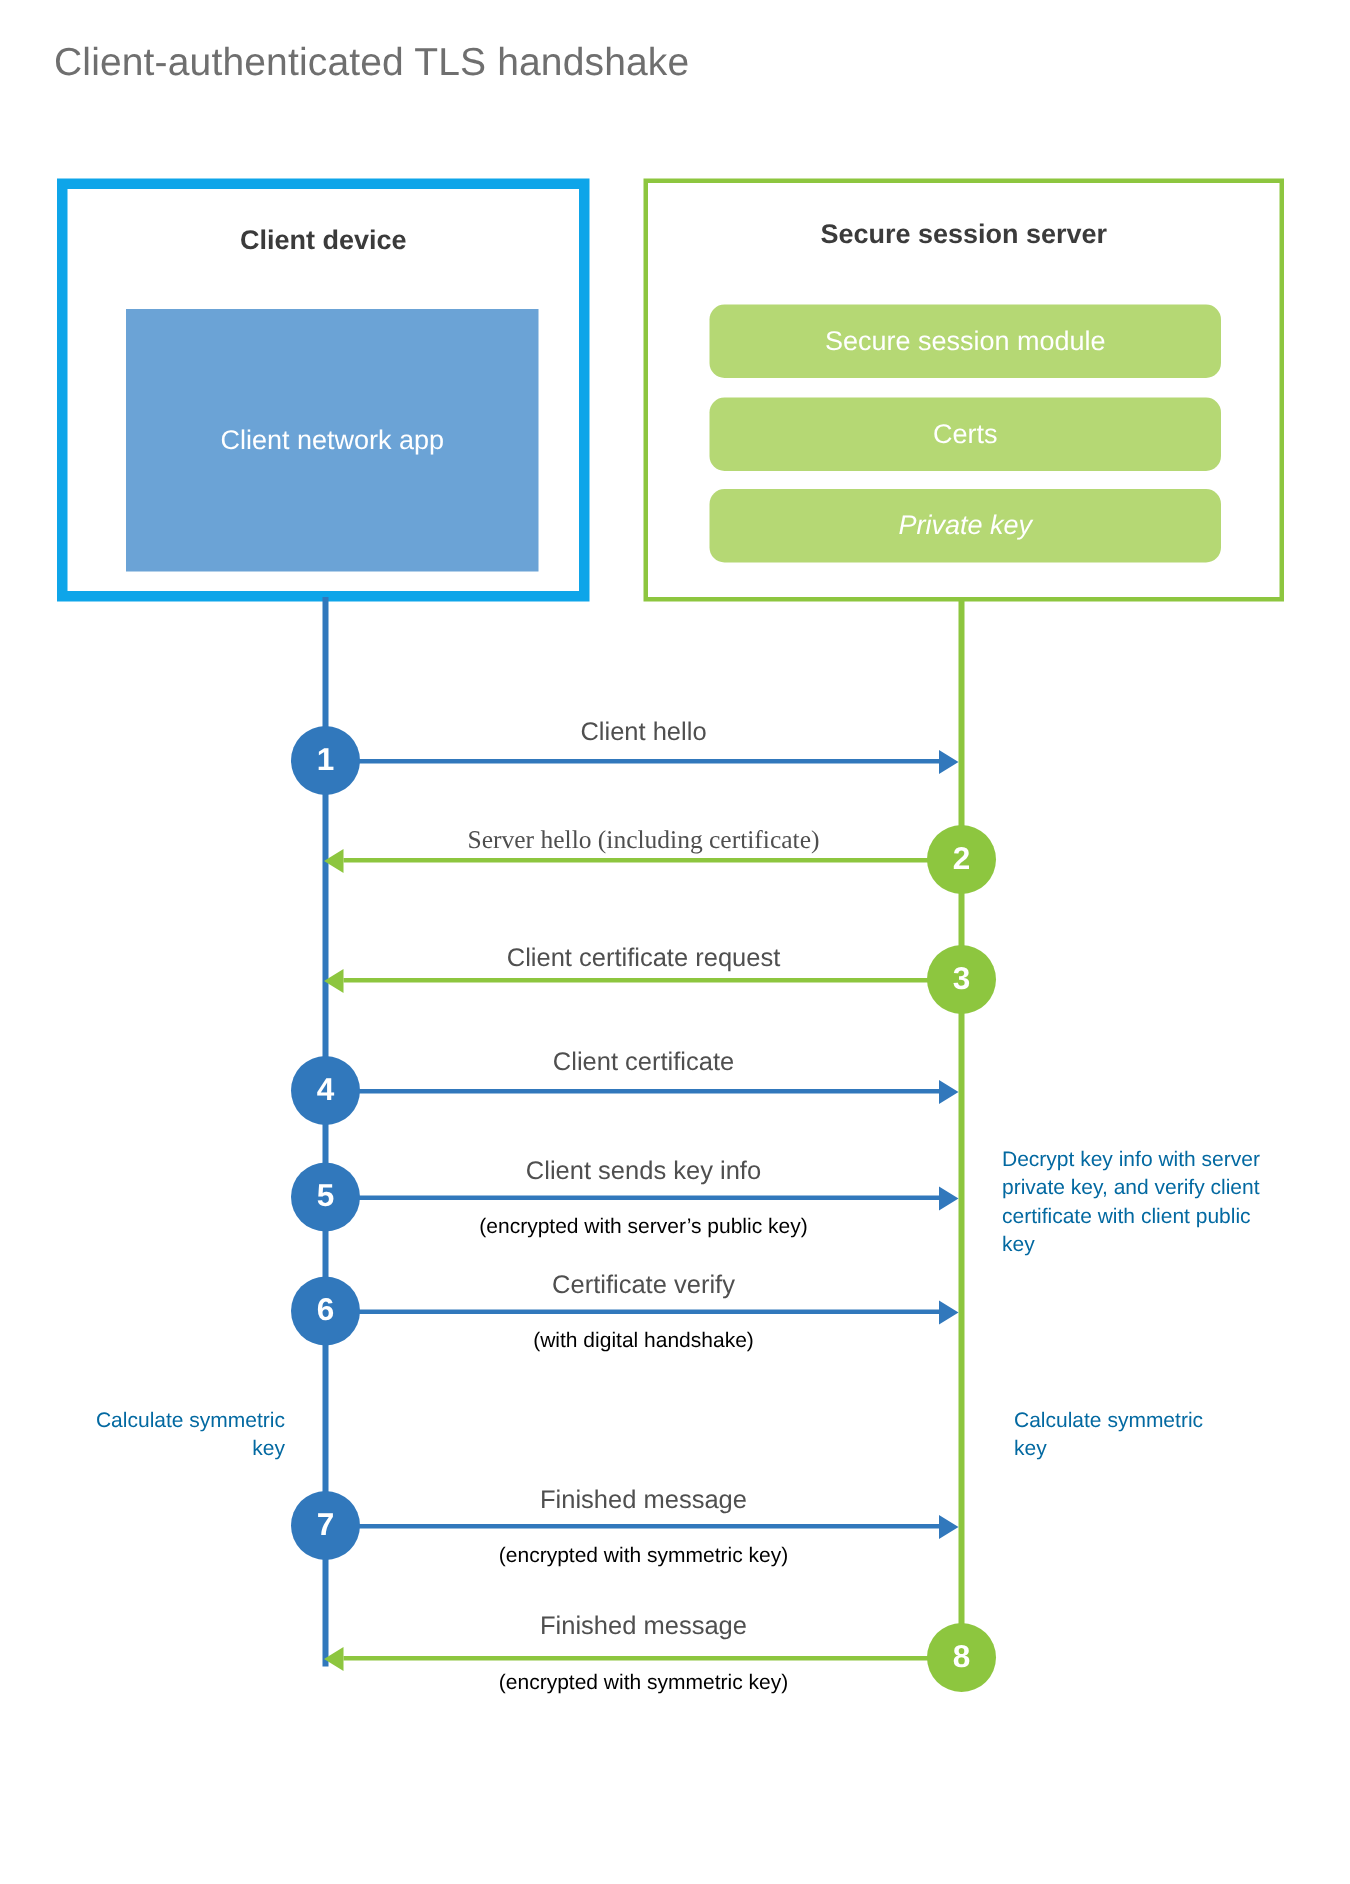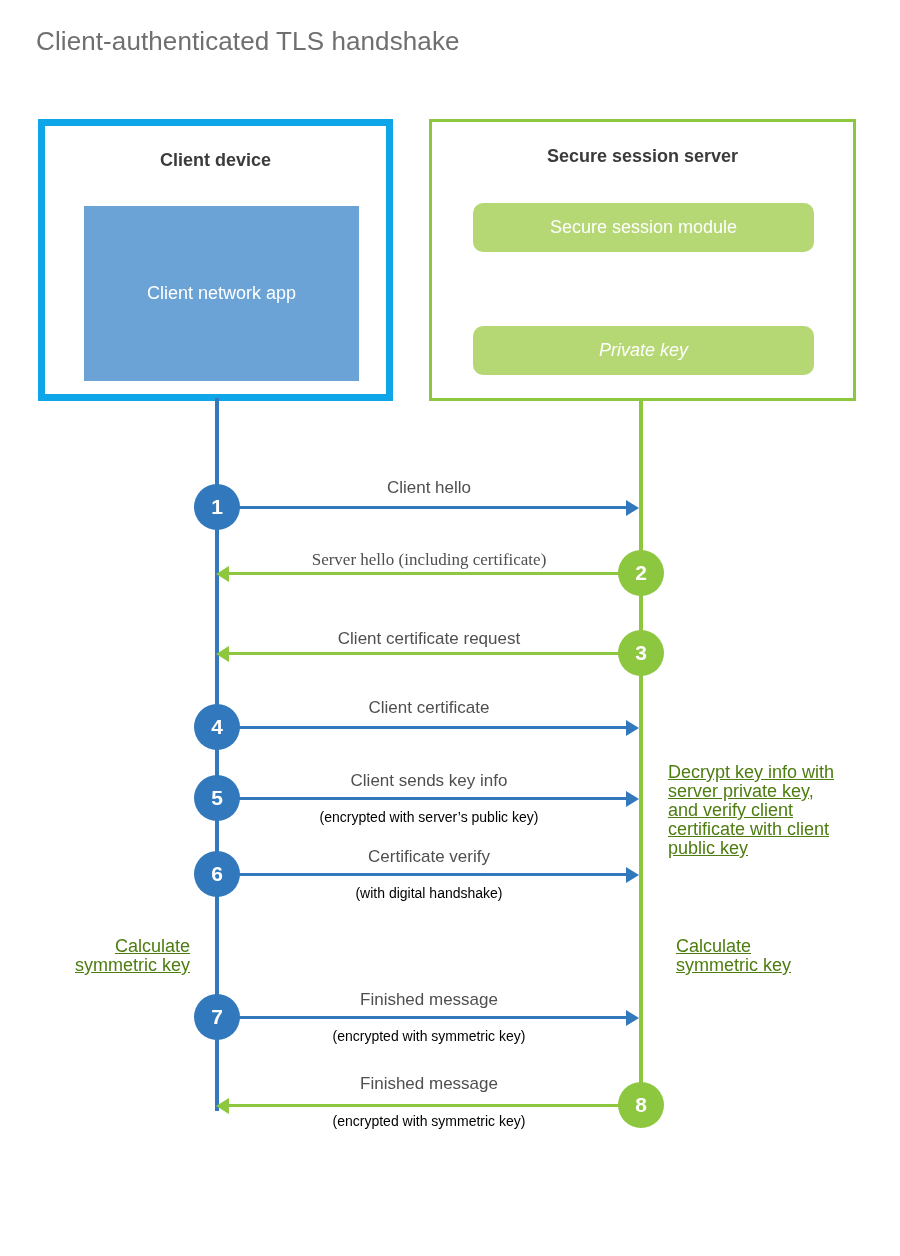--- a/index.html
+++ b/index.html
@@ -158,41 +158,41 @@
   .msg-sublabel {
     position: absolute;
     text-align: center;
     font-size: 14px;
     color: #000000;
     white-space: nowrap;
   }
 
   .side-note {
     position: absolute;
-    font-size: 18px;
+    font-size: 14px;
     line-height: 19px;
-    color: #4d7c0f;
-    text-decoration: underline;
+    color: #0369a1;
   }
   .side-note.right-align { text-align: right; }
   .side-note.left-align  { text-align: left; }
 </style>
 </head>
 <body>
 
 <div id="diagram-title">Client-authenticated TLS handshake</div>
 
 <div class="actor-box" id="client-box">
   <div class="actor-title">Client device</div>
   <div id="client-app">Client network app</div>
 </div>
 
 <div class="actor-box" id="server-box">
   <div class="actor-title">Secure session server</div>
   <div class="server-bar" id="server-bar-0">Secure session module</div>
+  <div class="server-bar" id="server-bar-1">Certs</div>
   <div class="server-bar" id="server-bar-2">Private key</div>
 </div>
 
 <div class="lifeline" id="lifeline-client"></div>
 <div class="lifeline" id="lifeline-server"></div>
 
 <div class="msg-label" style="left:217px; top:478px; width:424px;">Client hello</div>
 <div class="msg-line blue" style="left:217px; top:506px; width:412px;"></div>
 <div class="arrow-head right-blue" style="left:626px; top:500px;"></div>
 <div class="step-circle blue" style="left:194px; top:484px;">1</div>

